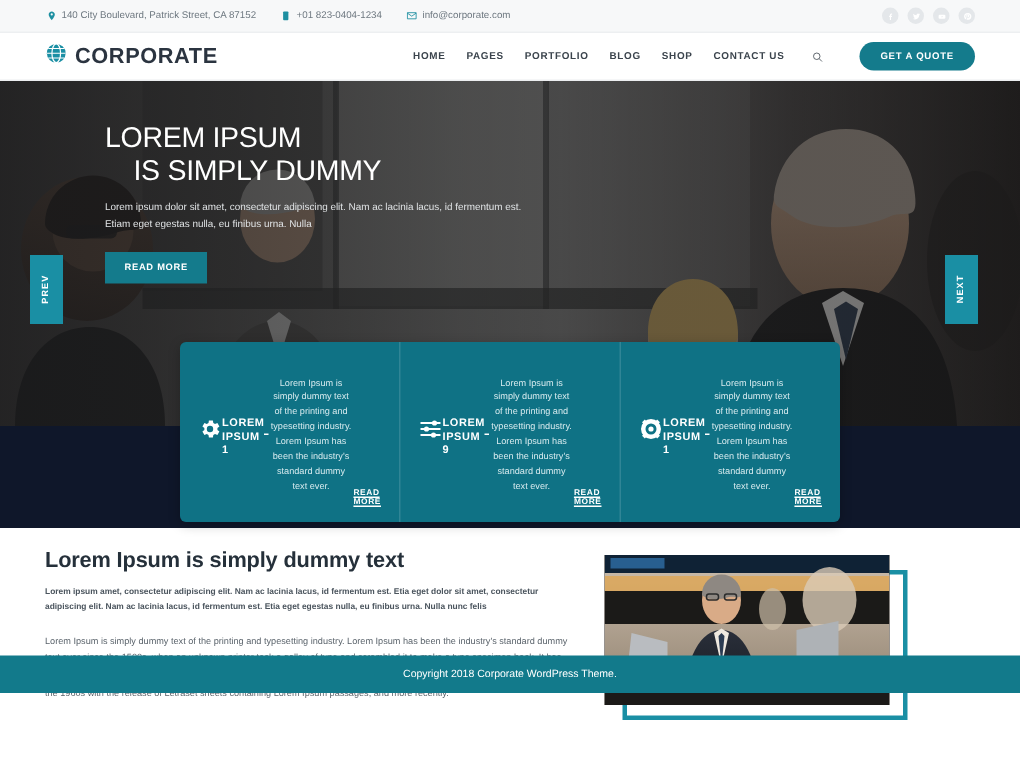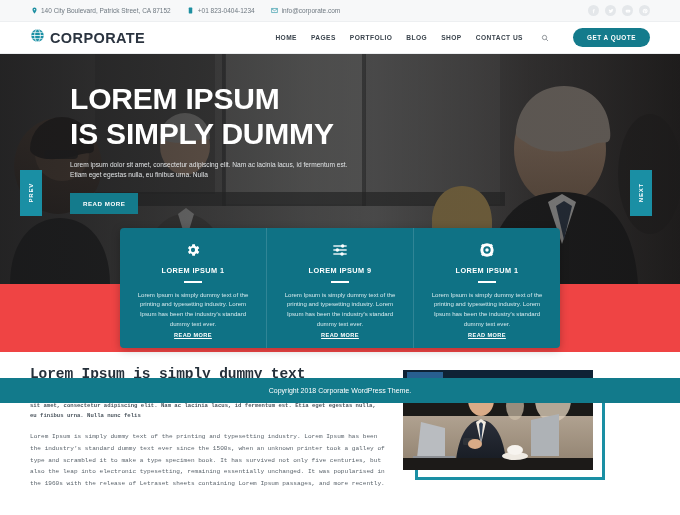--- a/index.html
+++ b/index.html
@@ -2,21 +2,21 @@
 <html><head>
 <meta charset="utf-8">
 <style>
   * { box-sizing: border-box; margin: 0; padding: 0; }
   html, body {
     width: 680px; height: 515px;
     background: #ffffff;
     font-family: "Liberation Sans", sans-serif;
     overflow: hidden;
   }
-  .page { position: relative; width: 680px; height: 403px; background: #ef4444; }
+  .page { position: relative; width: 680px; height: 462px; background: #0f172a; }
 
   
   .topbar {
     height: 22px; background: #f7f8f9;
     display: flex; align-items: center;
     border-bottom: 1px solid #edeff1;
     font-size: 6.5px; color: #6e7880;
   }
   .topbar-inner { width: 620px; margin: 0 auto; display: flex; align-items: center; }
   .tb-item { display: flex; align-items: center; gap: 3px; margin-right: 16px; white-space: nowrap; }
@@ -46,53 +46,53 @@
     font-size: 6.4px; font-weight: bold; letter-spacing: .5px;
     padding: 6px 14px; border-radius: 14px; white-space: nowrap;
   }
 
   
   .hero { position: relative; height: 230px; overflow: hidden; background: #2b2b2b; }
   .hero-photo { position: absolute; inset: 0; }
   .hero-overlay { position: absolute; inset: 0;
     background: linear-gradient(90deg, rgba(25,26,28,.78) 0%, rgba(32,34,36,.62) 45%, rgba(20,21,23,.55) 100%); }
   .hero-content { position: absolute; left: 70px; top: 28px; width: 330px; z-index: 5; }
-  .hero-title { color: #fff; font-size: 30px; font-weight: bold; line-height: 1.16; letter-spacing: -.2px; }
-  .hero-title .l2 { display: block; }
+  .hero-title { color: #fff; font-size: 19px; font-weight: normal; line-height: 1.16; letter-spacing: -.2px; }
+  .hero-title .l2 { display: block; margin-left: 19px; }
   .hero-sub { margin-top: 8px; color: #dfe2e4; font-size: 6.6px; line-height: 1.65; width: 290px; }
   .hero-btn { margin-top: 12px; display: inline-block; background: #147b8c; color: #fff;
     font-size: 6.2px; font-weight: bold; letter-spacing: .5px; padding: 7px 13px; }
   .arrow-tab {
     position: absolute; width: 22px; height: 46px; background: #1a8fa4;
     display: flex; align-items: center; justify-content: center; z-index: 6;
   }
   .arrow-tab span { font-size: 6px; font-weight: bold; color: #fff; letter-spacing: .8px;
     writing-mode: vertical-rl; transform: rotate(180deg); }
   .tab-prev { left: 20px; top: 116px; }
   .tab-next { left: 630px; top: 116px; }
 
   
   .cards {
     position: absolute; left: 120px; top: 228px; width: 440px; height: 120px;
     display: flex; background: #0f7285; border-radius: 4px; overflow: hidden; z-index: 7;
     box-shadow: 0 2px 8px rgba(0,0,0,.25);
   }
-  .card { flex: 1; padding: 14px 12px 10px; display: flex; flex-direction: column; align-items: center;
+  .card { flex: 1; padding: 14px 12px 10px; display: flex; flex-direction: row; align-items: center;
           border-right: 1px solid rgba(255,255,255,.14); }
   .card:last-child { border-right: none; }
   .card-ico { width: 16px; height: 16px; margin-bottom: 8px; }
   .card-ico svg { width: 16px; height: 16px; fill: #fff; }
   .card-title { color: #fff; font-size: 7.3px; font-weight: bold; letter-spacing: .4px; }
   .card-rule { width: 18px; height: 1.5px; background: #fff; margin: 6px 0 7px; }
   .card-text { color: #d6eaee; font-size: 6.1px; line-height: 1.62; text-align: center; }
   .card-more { margin-top: auto; color: #fff; font-size: 5.6px; font-weight: bold;
     letter-spacing: .4px; text-decoration: underline; }
 
   
-  .content { position: absolute; left: 0; top: 352px; width: 680px; height: 138px; background: #fff; font-family: Liberation Mono, monospace; }
+  .content { position: absolute; left: 0; top: 352px; width: 680px; height: 138px; background: #fff; }
   .content-inner { width: 620px; margin: 0 auto; display: flex; padding-top: 14px; }
   .col-left { width: 355px; }
   .sec-title { font-size: 14.5px; font-weight: bold; color: #25303a; letter-spacing: -.1px; }
   .sec-lead { margin-top: 9px; font-size: 5.6px; line-height: 1.75; color: #4b555e; font-weight: bold; }
   .sec-body { margin-top: 11px; font-size: 6.1px; line-height: 1.92; color: #5b646c; }
   .col-right { position: relative; margin-left: 14px; width: 235px; }
   .photo-frame { position: absolute; left: 16px; top: 14px; width: 190px; height: 100px;
     border: 3px solid #1a8fa4; }
   .photo { position: absolute; left: 4px; top: 4px; width: 190px; height: 100px;
     overflow: hidden; background: #2a2520; }

